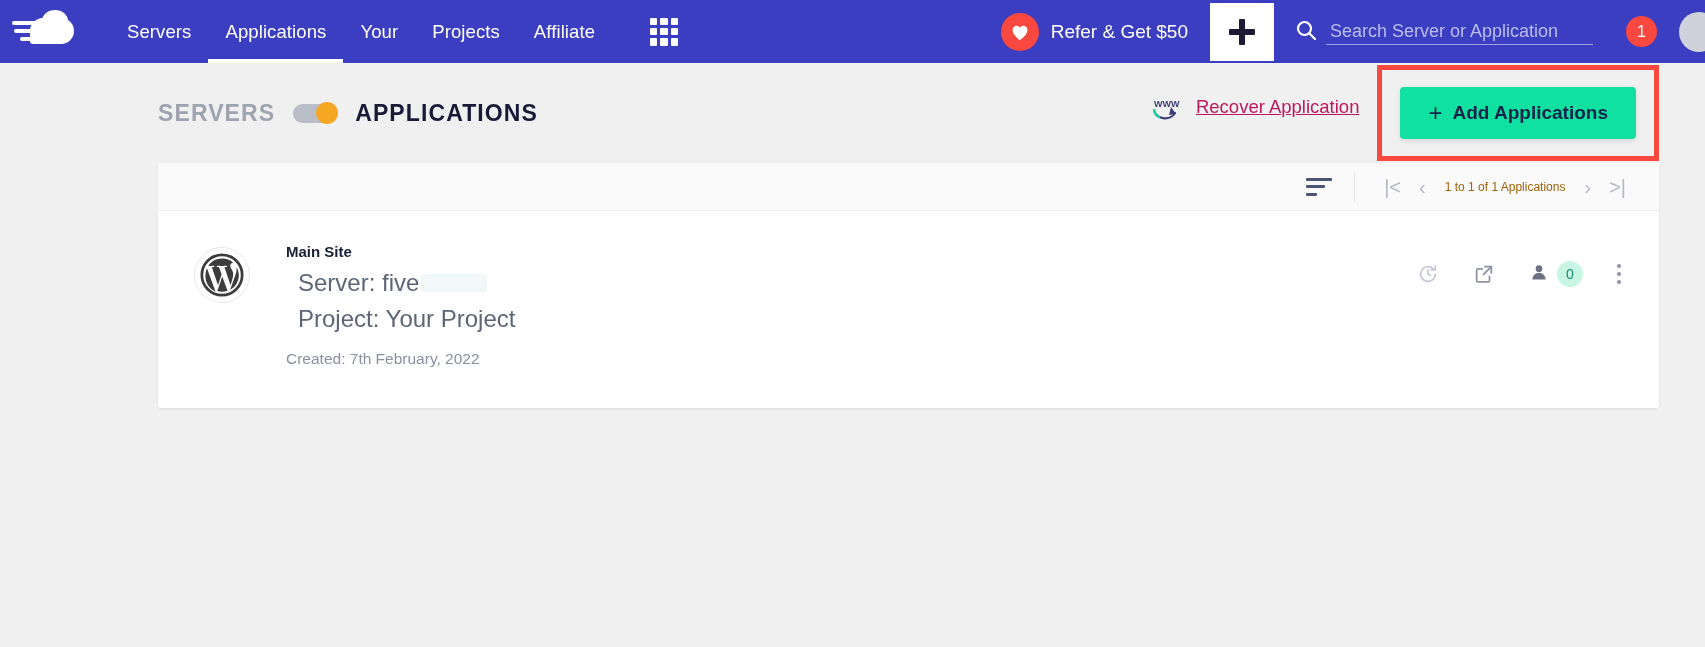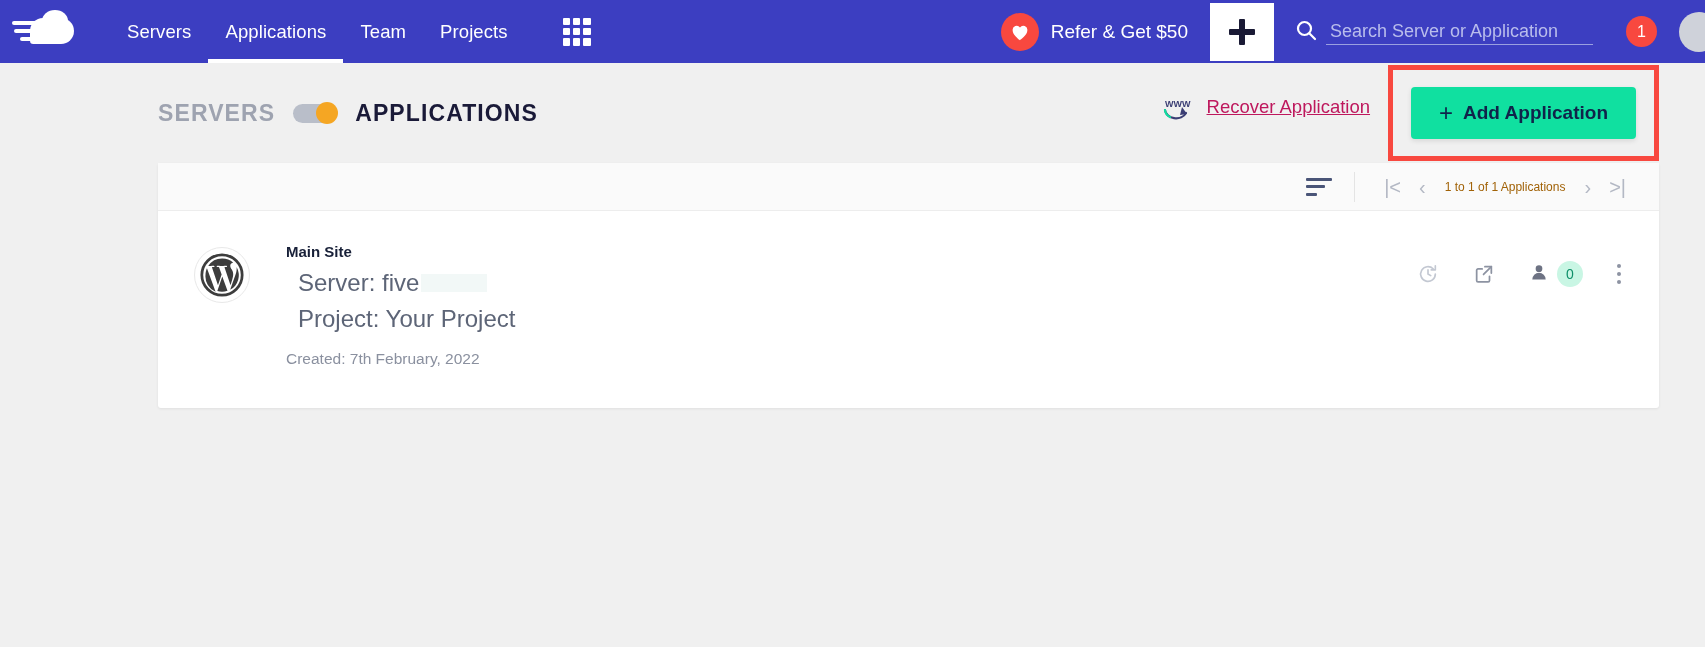--- a/index.html
+++ b/index.html
@@ -419,22 +419,23 @@
   <div class="logo">
     <span class="speed s1"></span>
     <span class="speed s2"></span>
     <span class="speed s3"></span>
     <span class="cloud"></span>
   </div>
 
   <div class="navlinks">
     <div class="navlink">Servers</div>
     <div class="navlink active">Applications</div>
-    <div class="navlink">Team</div>
+    <div class="navlink">Your</div>
     <div class="navlink">Projects</div>
+    <div class="navlink">Affiliate</div>
 
     <div class="grid-icon">
       <i></i>
         <i></i>
         <i></i>
         <i></i>
         <i></i>
         <i></i>
         <i></i>
         <i></i>
@@ -496,21 +497,21 @@
             <path d="M4 14 A11 9 0 0 0 9 21" fill="none" stroke="#10e0a0" stroke-width="2.2" stroke-linecap="round"></path>
             <path d="M21 11 L26 18 L19 19 Z" fill="#3b3e74"></path>
           </svg>
         </span>
         <span class="recover-label">Recover Application</span>
       </div>
 
       <div class="redbox">
         <button class="btn-add">
           <span class="plus">+</span>
-          <span>Add Application</span>
+          <span>Add Applications</span>
         </button>
       </div>
     </div>
   </div>
 
   <div class="panel">
 
     <div class="panel-toolbar">
       <div class="sort-icon">
         <i></i>

